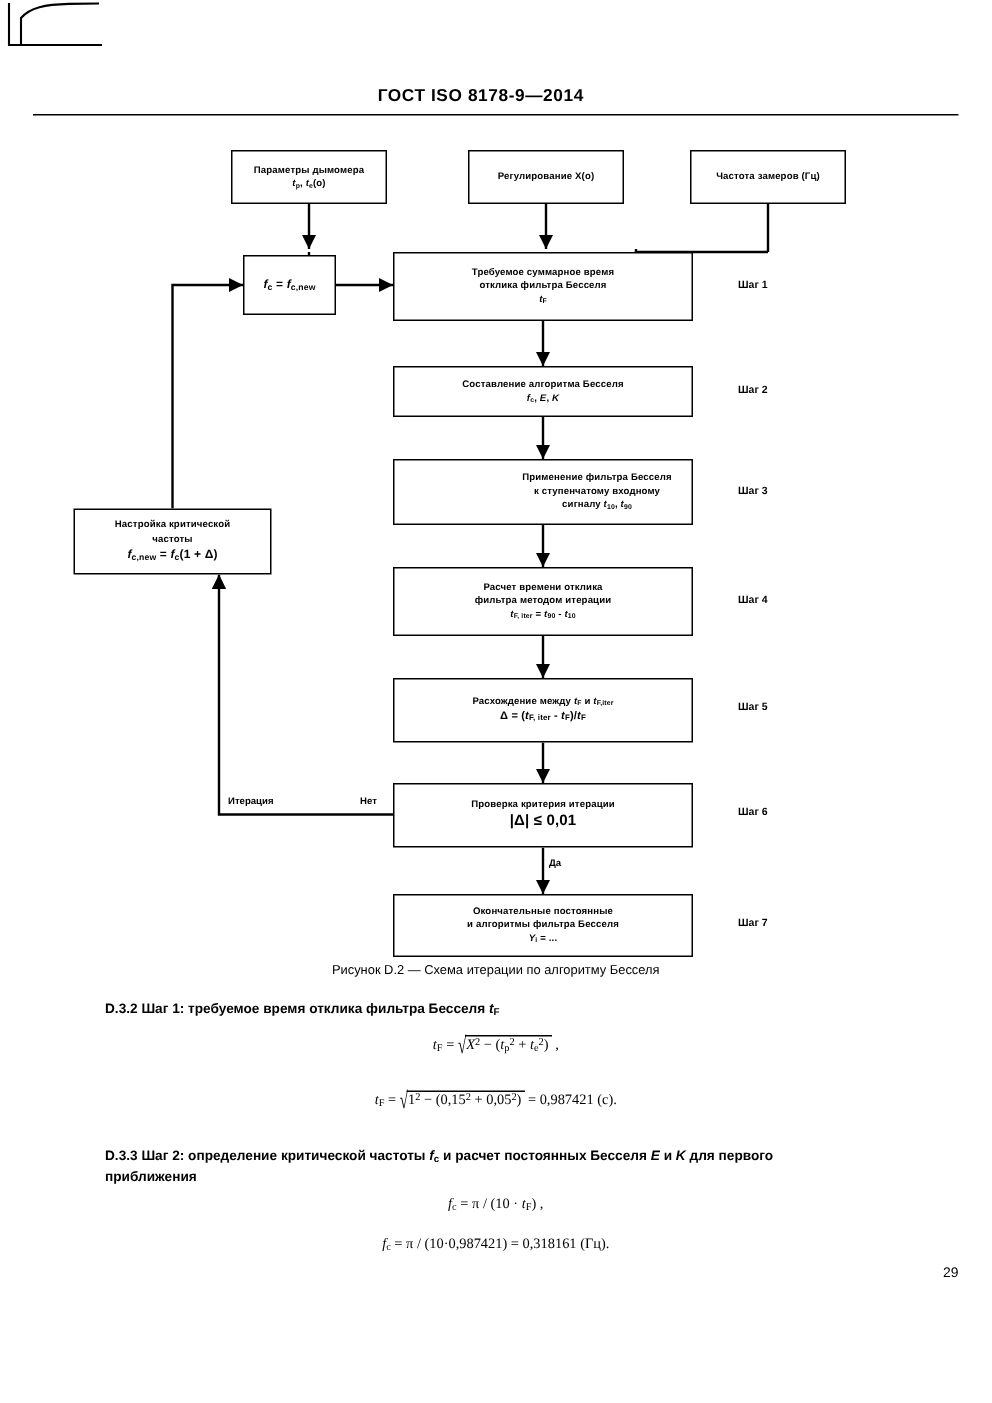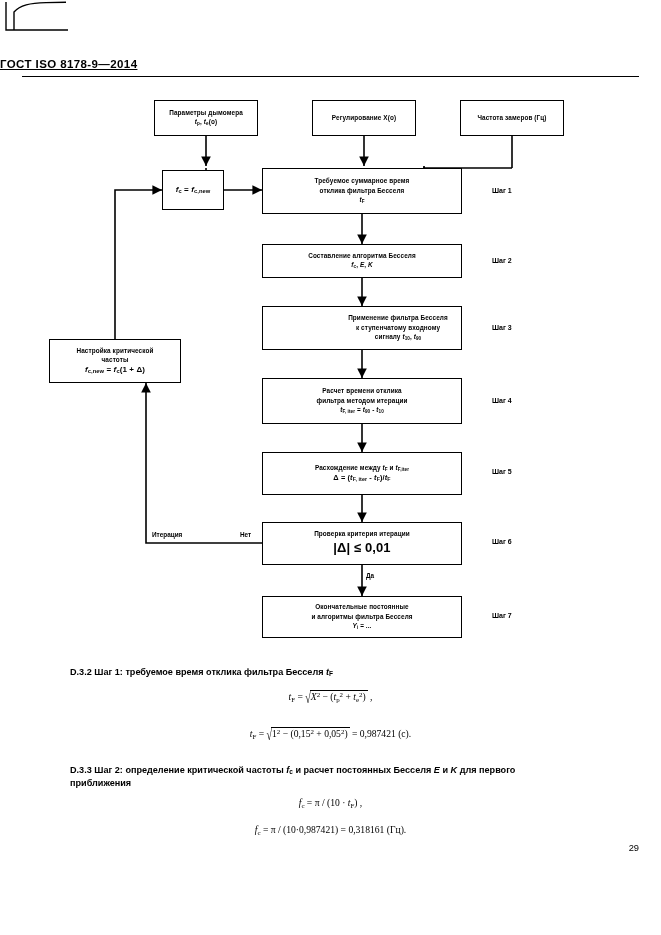--- a/index.html
+++ b/index.html
@@ -9,22 +9,22 @@
     font-family:"Liberation Sans", sans-serif;
     color:#000;
     position:relative;
     overflow:hidden;
   }
   .page{position:absolute;inset:0;}
 
   
   .hdr{
     position:absolute;left:0;right:20px;top:58px;
-    text-align:left;
-    font-weight:bold;font-size:11.5px;letter-spacing:.4px;text-decoration:underline;
+    text-align:center;
+    font-weight:bold;font-size:11.5px;letter-spacing:.4px;
   }
   .hdr-rule{
     position:absolute;left:22px;right:22px;top:76px;
     height:1px;background:#000;
   }
 
   
   .chart{position:absolute;left:0;top:0;width:661px;height:660px;}
   .chart svg{position:absolute;left:0;top:0;}
 
@@ -193,36 +193,37 @@
     <div class="steplabel" style="left:492px;top:397px;">Шаг 4</div>
 
     <div class="box" style="left:262px;top:452px;width:200px;height:43px;">
       <span class="ln">Расхождение между <i>t</i><sub>F</sub> и <i>t</i><sub>F,iter</sub></span>
       <span class="ln" style="font-size:7.4px;">Δ = (<i>t</i><sub>F, iter</sub> - <i>t</i><sub>F</sub>)/<i>t</i><sub>F</sub></span>
     </div>
     <div class="steplabel" style="left:492px;top:468px;">Шаг 5</div>
 
     <div class="box" style="left:262px;top:522px;width:200px;height:43px;">
       <span class="ln">Проверка критерия итерации</span>
-      <span class="ln" style="font-size:13px;">|Δ| ≤ 0,01</span>
+      <span class="ln" style="font-size:10px;">|Δ| ≤ 0,01</span>
     </div>
     <div class="steplabel" style="left:492px;top:538px;">Шаг 6</div>
 
     <div class="edgelabel" style="left:152px;top:531px;">Итерация</div>
     <div class="edgelabel" style="left:240px;top:531px;">Нет</div>
     <div class="edgelabel" style="left:366px;top:572px;">Да</div>
 
     <div class="box" style="left:262px;top:596px;width:200px;height:42px;">
       <span class="ln">Окончательные постоянные</span>
       <span class="ln">и алгоритмы фильтра Бесселя</span>
       <span class="ln"><i>Y</i><sub>i</sub> = ...</span>
     </div>
     <div class="steplabel" style="left:492px;top:612px;">Шаг 7</div>
   </div>
 
+  <div class="caption">Рисунок D.2 — Схема итерации по алгоритму Бесселя</div>
 
   <div class="btxt bold" style="left:70px;top:666px;">
     <span>D.3.2 Шаг 1: требуемое время отклика фильтра Бесселя <i>t</i><sub>F</sub></span>
   </div>
 
   <div class="formula" style="top:690px;">
     <i>t</i><sub>F</sub> = <span class="radsign">√</span><span class="rad"><i>X</i><sup>2</sup> − (<i>t</i><sub>p</sub><sup>2</sup> + <i>t</i><sub>e</sub><sup>2</sup>)</span> ,
   </div>
 
   <div class="formula" style="top:727px;">

